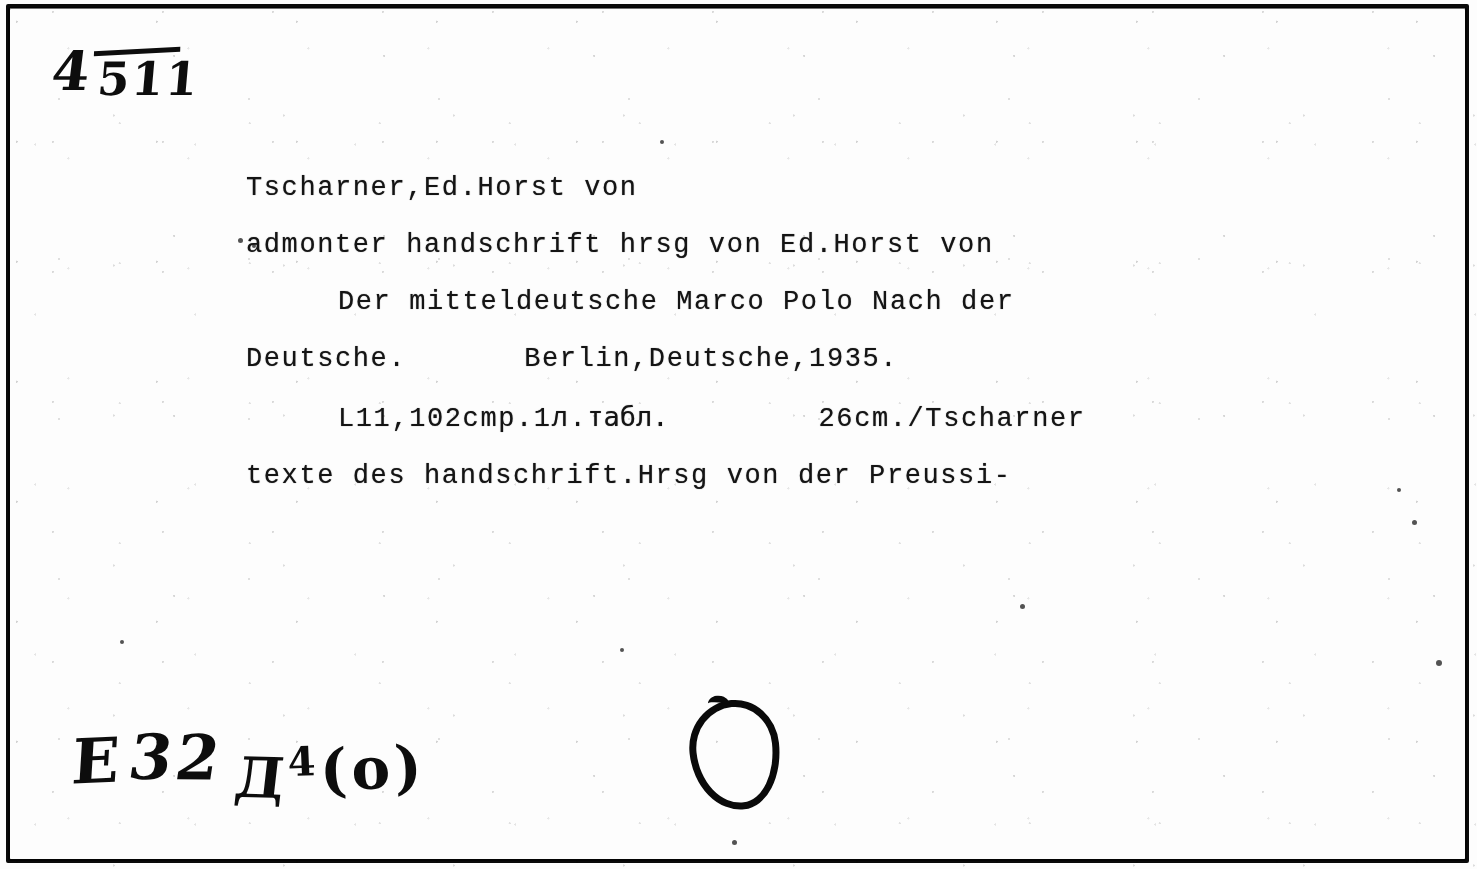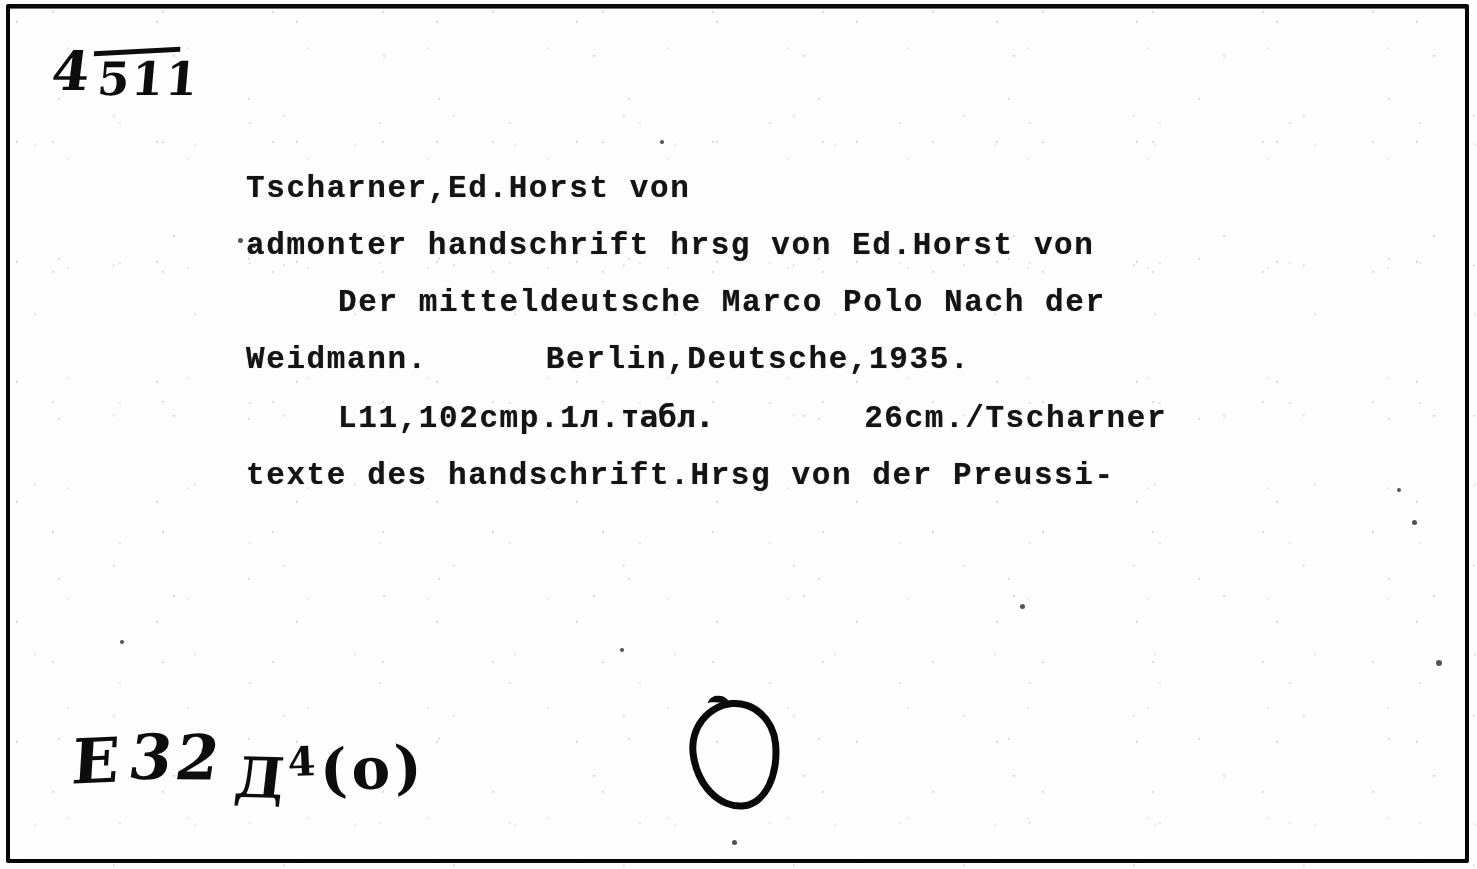--- a/index.html
+++ b/index.html
@@ -50,24 +50,24 @@
     border: 2px solid rgba(0,0,0,.55);
     border-radius: 3px;
   }
 
   
   #typed {
     position: absolute;
     left: 246px;
     top: 160px;
     width: 1130px;
-    font-size: 31px;
+    font-size: 27px;
     line-height: 57px;
     letter-spacing: 1.6px;
-    font-weight: 700;
+    font-weight: 400;
     color: #141414;
     text-shadow: 0 0 1px rgba(0,0,0,.55);
   }
   .tline { white-space: pre; }
   .ind { padding-left: 92px; }
   .gap-lg { display: inline-block; width: 118px; }
   .gap-xl { display: inline-block; width: 150px; }
   .cyr { font-family: "DejaVu Sans Mono", monospace; letter-spacing: 0; text-align: right; }
 
   
@@ -169,21 +169,21 @@
   <div id="frame"></div>
 
   <div class="hand" id="shelfmark-top">
     <span class="num">4</span><span class="frac"><span class="bar"></span><span class="den">511</span></span>
   </div>
 
   <div id="typed">
     <div class="tline">Tscharner,Ed.Horst von</div>
     <div class="tline">admonter handschrift hrsg von Ed.Horst von</div>
     <div class="tline ind">Der mitteldeutsche Marco Polo Nach der</div>
-    <div class="tline"><span>Weidmann.</span><span class="gap-lg"></span><span>Berlin,Deutsche,1935.</span></div>
+    <div class="tline"><span>Deutsche.</span><span class="gap-lg"></span><span>Berlin,Deutsche,1935.</span></div>
     <div class="tline ind"><span>L11,102cmp.1л.</span><span class="cyr">табл.</span><span class="gap-xl"></span><span>26cm./Tscharner</span></div>
     <div class="tline">texte des handschrift.Hrsg von der Preussi-</div>
   </div>
 
   <div class="hand" id="shelfmark-bottom">
     <span class="e">E</span><span class="d32">32</span><span class="dsub">Д</span><span class="sup">4</span><span class="paren">(о)</span>
   </div>
 
   <div id="ink-circle"></div>
 

